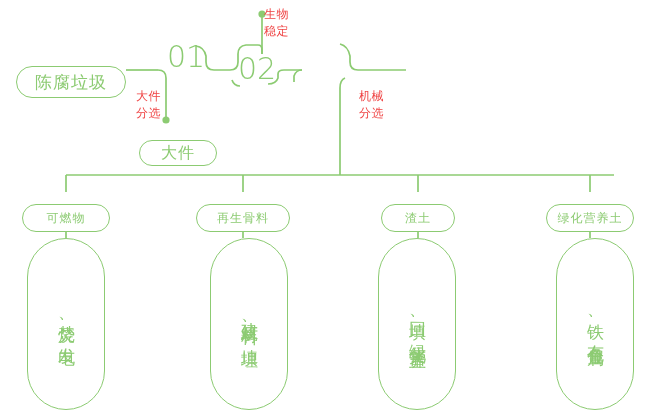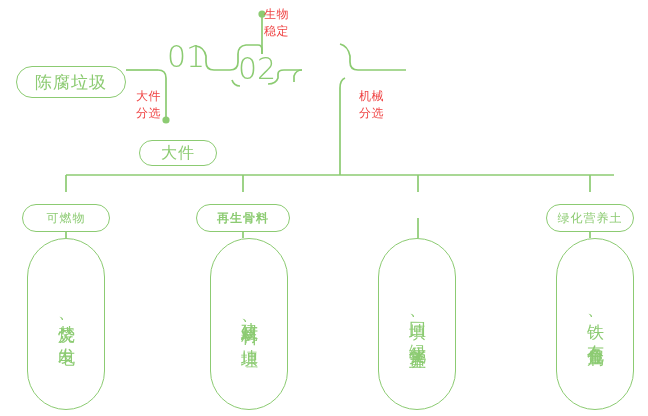--- a/index.html
+++ b/index.html
@@ -26,21 +26,21 @@
     white-space:nowrap;
     margin-top:12px;
   }
   #pill-source{left:16px;top:54px;width:110px;height:32px;font-size:17px;}
   #pill-bulky{left:139px;top:128px;width:78px;height:26px;font-size:16px;}
 
   .cat-pill{
     height:28px;font-size:12px;top:192px;
   }
   #cat-0{left:22px;width:88px;}
-  #cat-1{left:196px;width:94px;font-weight:bold;}
+  #cat-1{left:196px;width:94px;}
   #cat-2{left:381px;width:74px;}
   #cat-3{left:546px;width:88px;}
 
   
   .num{
     position:absolute;
     color:#8ccb72;
     font-size:30px;
     font-weight:300;
     letter-spacing:0px;
@@ -151,20 +151,21 @@
 分选</div>
   <div class="note" id="note-bio">生物
 稳定</div>
   <div class="note" id="note-mech">机械
 分选</div>
 
   <div class="pill" id="pill-bulky">大件</div>
 
   <div class="pill cat-pill" id="cat-0">可燃物</div>
   <div class="pill cat-pill" id="cat-1">再生骨料</div>
+  <div class="pill cat-pill" id="cat-2">渣土</div>
   <div class="pill cat-pill" id="cat-3">绿化营养土</div>
 
   <div class="outbox" id="out-0">
     <span class="vtext">焚烧、发电</span>
   </div>
   <div class="outbox" id="out-1">
     <span class="vtext">建筑材料、填埋</span>
   </div>
   <div class="outbox" id="out-2">
     <span class="vtext">回填、绿化营养土</span>

